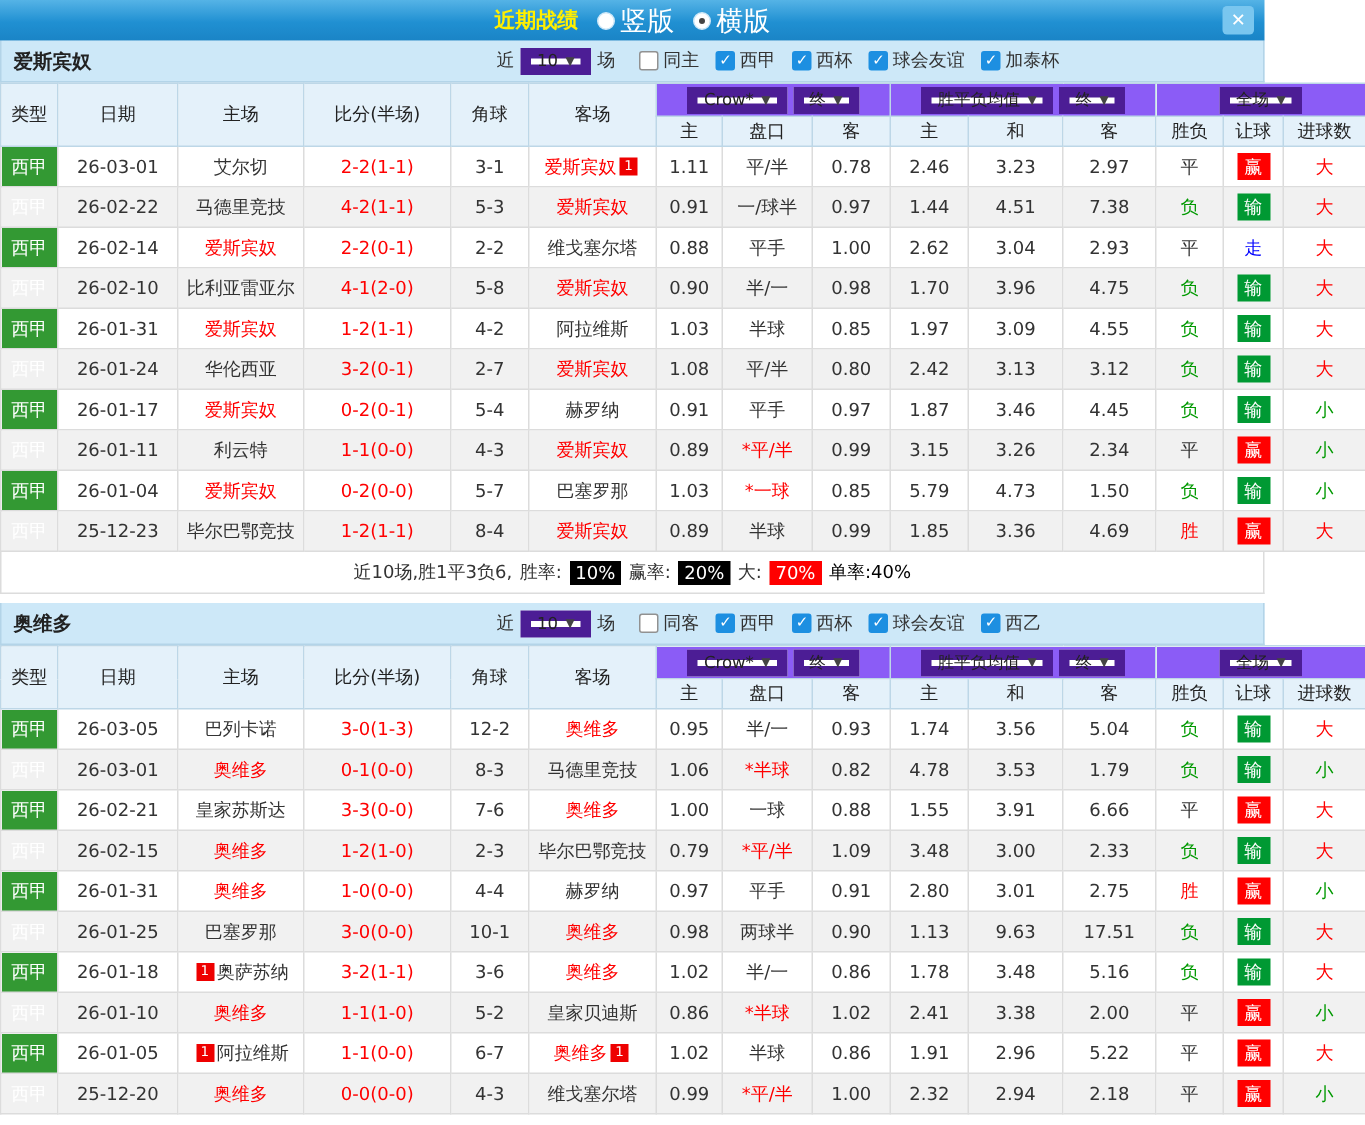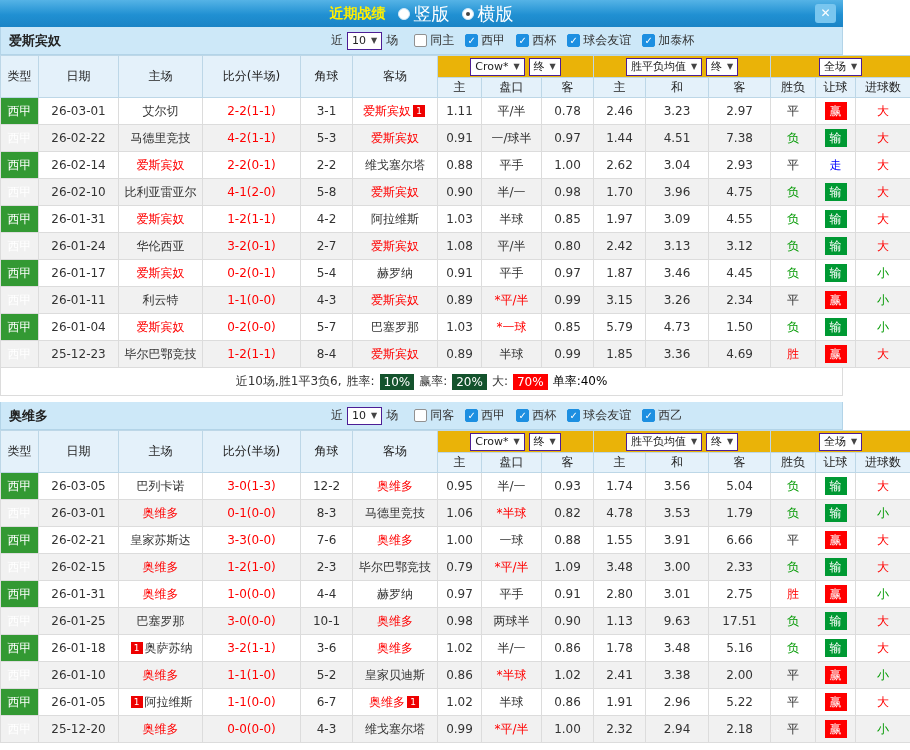--- a/index.html
+++ b/index.html
@@ -20,57 +20,57 @@
                 border-radius:50%;background:#444;}
   .close-btn{position:absolute;right:7px;top:4px;width:21px;height:19px;background:#79c6ef;
              border-radius:3px;color:#fff;font-size:12px;font-weight:bold;text-align:center;
              line-height:19px;cursor:pointer;}
 
   
   .filter-row{height:28px;background:#cde8f8;border:1px solid #b3d4e8;border-top:none;
               display:flex;align-items:center;padding:0 8px;font-size:12px;}
   .team-name{font-weight:bold;color:#222;font-size:13px;width:322px;white-space:nowrap;overflow:hidden;}
   .near-group{display:inline-flex;align-items:center;gap:4px;}
-  .select{display:inline-flex;align-items:center;background:#fff;border:1px solid #4c1d95;
+  .select{display:inline-flex;align-items:center;background:#fff;border:7px solid #4c1d95;
           height:18px;padding:0 4px;gap:5px;font-size:11px;color:#222;cursor:pointer;white-space:nowrap;}
   .select .arrow{font-size:8px;color:#444;}
   .cb-group{display:inline-flex;gap:11px;margin-left:16px;}
   .cb-item{display:inline-flex;align-items:center;gap:3px;cursor:pointer;white-space:nowrap;}
   .checkbox{width:13px;height:13px;border:1px solid #919191;background:#fff;display:inline-block;
             position:relative;border-radius:2px;flex:none;}
   .checkbox.checked{background:#1d8fe1;border-color:#1d8fe1;}
   .checkbox.checked::after{content:"✓";position:absolute;inset:0;display:flex;align-items:center;
             justify-content:center;color:#fff;font-size:10px;}
 
   
   table{width:910px;border-collapse:collapse;table-layout:fixed;}
   th{border:1px solid #bdd7e7;background:#e4f1fa;font-weight:normal;font-size:12px;height:22px;
      color:#222;white-space:nowrap;overflow:hidden;}
-  th.dd-cell{background:#eab308;}
+  th.dd-cell{background:#8b5cf6;}
   tr.sub-hdr th{height:20px;}
   td{border:1px solid #dcdcdc;text-align:center;height:27px;font-size:12px;white-space:nowrap;
      overflow:hidden;background:#fff;}
   tr.even td{background:#f1f1f1;}
   td.league{background:#339933;color:#fff;}
   .red{color:#f00;}
   .green{color:#090;}
   .blue{color:#000000;}
   .dark{color:#333;}
   .badge{color:#fff;padding:2px 5px;}
   .badge-win{background:#f00;}
   .badge-lose{background:#009933;}
   .push{color:#00f;}
   .rc{display:inline-block;background:#e00;color:#fff;width:12px;height:12px;line-height:12px;
       font-size:9px;text-align:center;margin:0 2px;vertical-align:middle;}
 
   
   .summary-row{height:28px;border:1px solid #dcdcdc;border-top:none;display:flex;align-items:center;
                justify-content:center;gap:5px;font-size:12px;background:#fff;}
   .pct{color:#fff;padding:1px 4px;}
-  .bg-green{background:#14532d;}
+  .bg-green{background:#000000;}
   .bg-red{background:#f00;}
   .section-gap{height:6px;background:#fff;}
 </style>
 </head>
 <body>
 
 <div class="app">
 
   <div class="topbar">
     <div class="topbar-center">

